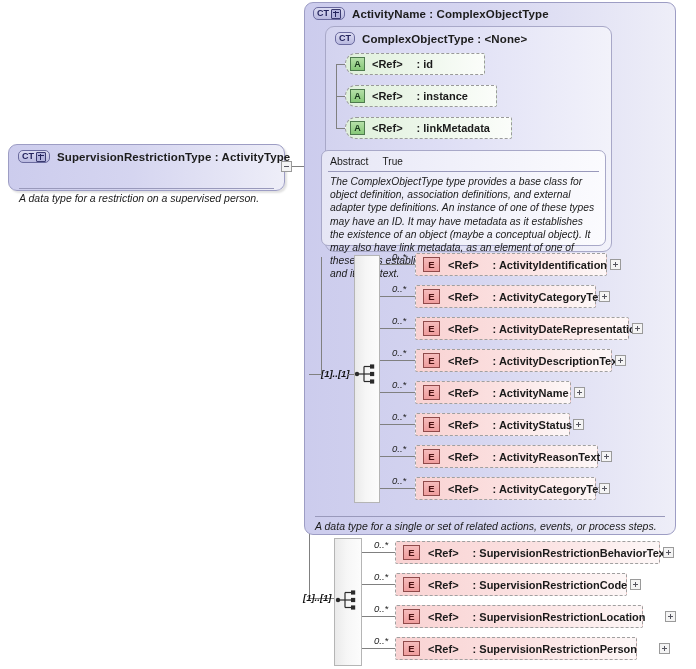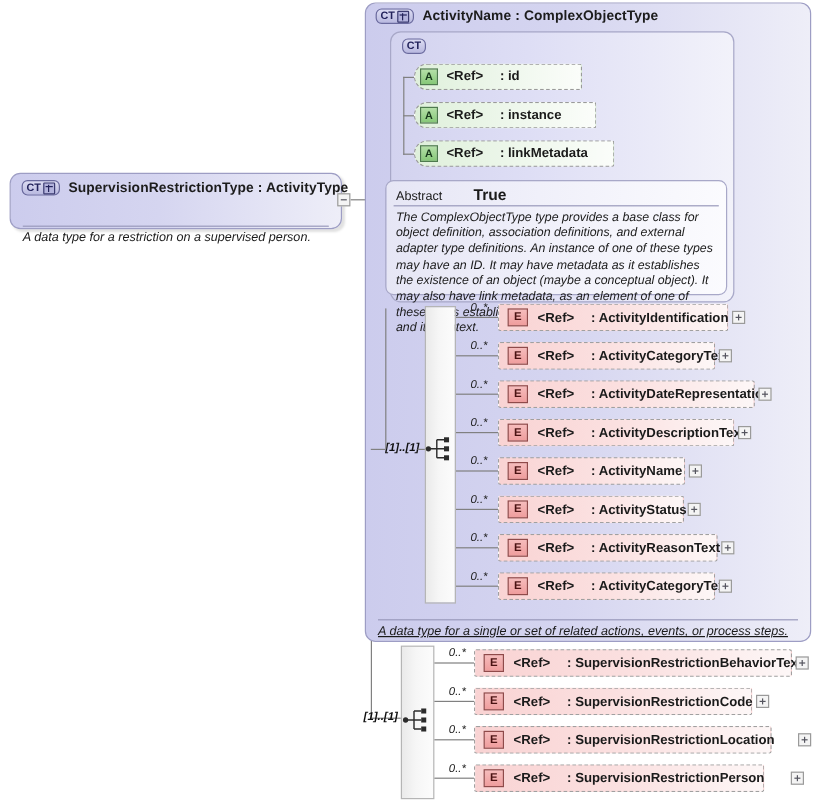--- a/index.html
+++ b/index.html
@@ -267,23 +267,23 @@
   .absrow {
     position: absolute;
     left: 8px;
     top: 4px;
     white-space: nowrap;
   }
   .absrow .k {
     font-size: 10.5px;
   }
   .absrow .v {
-    font-weight: bold;
-    font-size: 13px;
-    margin-left: 23px;
+    font-weight: normal;
+    font-size: 10px;
+    margin-left: 11px;
   }
   .absdivider {
     position: absolute;
     left: 6px;
     right: 6px;
     height: 0;
     border-top: 1px solid #9999bb;
   }
   .abstext {
     position: absolute;
@@ -321,27 +321,28 @@
 
   <div class="typebox" style="left:304px; top:2px; width:372px; height:533px;">
   </div>
   <div class="typebox-title" style="left:313px; top:7px;">
     <span class="badge">
       <span>CT</span>
         <span class="plus"></span>
     </span>
     <span class="ttl">ActivityName : ComplexObjectType</span>
   </div>
-  <div class="desc" style="left:315px; width:350px; top:516px;text-decoration:underline;">A data type for a single or set of related actions, events, or process steps.</div>
+  <div class="desc" style="left:315px; width:350px; top:516px;">A data type for a single or set of related actions, events, or process steps.</div>
 
   <div class="innerbox" style="left:325px; top:26px; width:287px; height:226px;"></div>
   <div class="typebox-title" style="left:335px; top:32px;">
     <span class="badge">
       <span>CT</span>
     </span>
+    <span class="ttl">ComplexObjectType : &lt;None&gt;</span>
   </div>
 
   <div class="line-v" style="left:336px; top:64px; height:65px;"></div>
   <div class="line-h" style="left:336px; top:64px; width:10px;"></div>
   <div class="line-h" style="left:336px; top:96px; width:10px;"></div>
   <div class="line-h" style="left:336px; top:128px; width:10px;"></div>
 
   <div class="attrow" style="left:345px; top:53px; width:140px;">
     <span class="abadge">A</span>
     <span class="ref">&lt;Ref&gt;</span>

